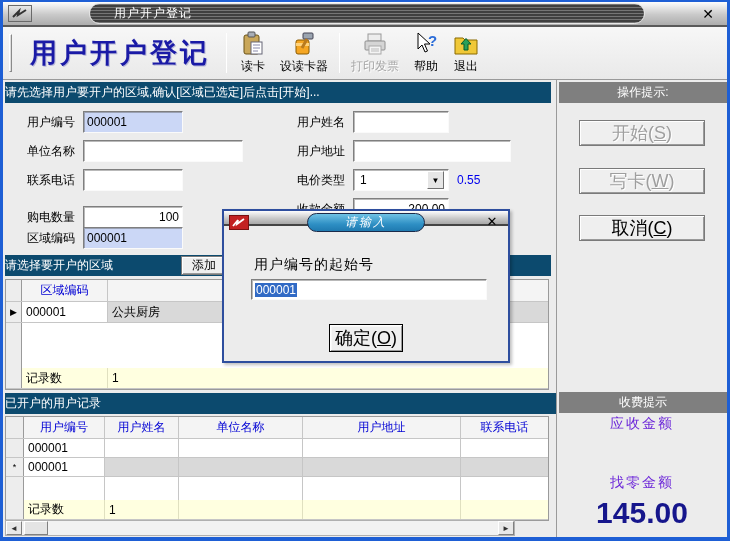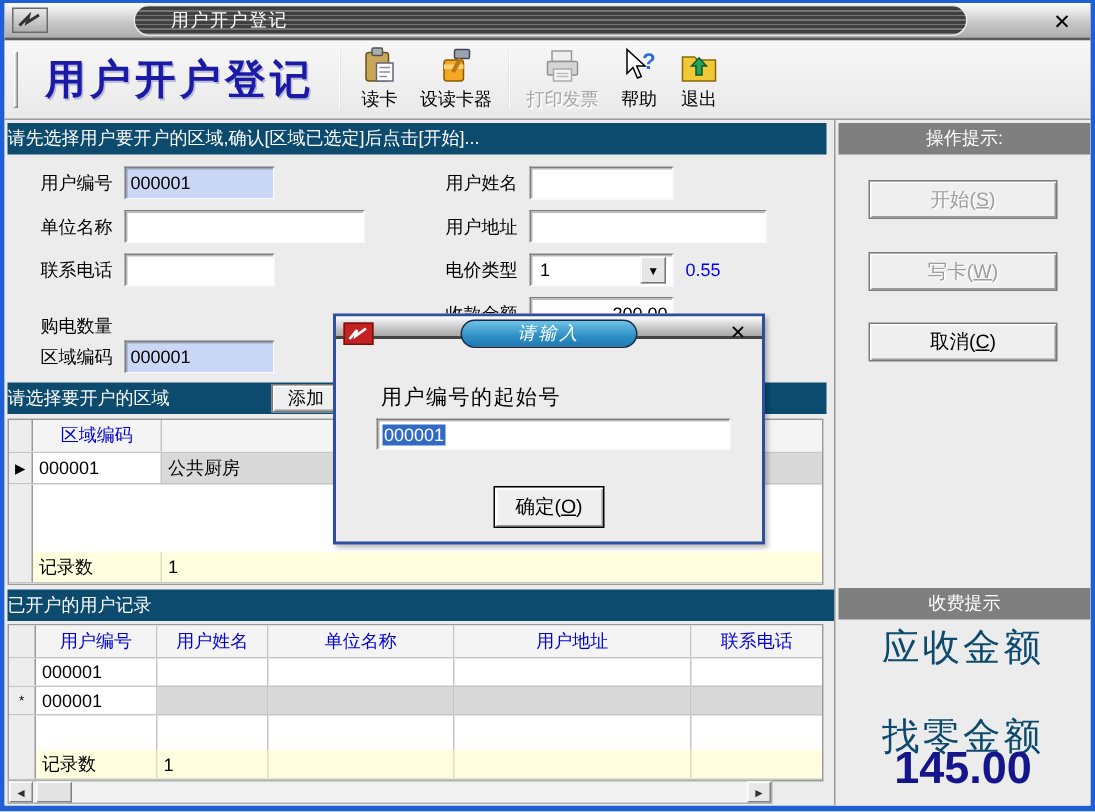--- a/index.html
+++ b/index.html
@@ -50,21 +50,21 @@
   .ralign{ text-align:right; }
   .combo{ position:relative; display:flex; align-items:center; }
   .combo .cval{ flex:1; padding-left:3px; }
   .combo .carrow{ width:17px; height:18px; margin-right:1px; background:#E6E6E6;
     border:1px solid #FFF; border-right-color:#707070; border-bottom-color:#707070;
     font-size:8px; text-align:center; line-height:18px; color:#000;}
   .rate-txt{ color:#0000EE; margin-left:8px; }
   
   .btn3d{ background:#EFEFEF; border:1px solid #7A7A7A;
     box-shadow:inset 1px 1px 0 #FFF, inset -1px -1px 0 #9A9A9A;
-    font-size:13px; text-align:center; font-family:inherit; }
+    font-size:18px; text-align:center; font-family:inherit; }
   .btn3d.disabled{ color:#9E9E9E; text-shadow:1px 1px 0 #FFF; }
   .u{ text-decoration:underline; }
   
   .tbl{ position:absolute; background:#FFF; border:1px solid #9A9A9A; }
   .trow{ display:flex; border-bottom:1px solid #C6C6C6; }
   .trow .tc{ border-right:1px solid #C6C6C6; overflow:hidden; white-space:nowrap;
     padding:0 4px; display:flex; align-items:center; }
   .trow .tc.marker{ background:#EDEDED; border-right:1px solid #9A9A9A; padding:0 2px;
     justify-content:center; font-size:9px;}
   .thead .tc{ color:#0000D4; justify-content:center; background:#F4F4F4; height:21px;}
@@ -101,21 +101,21 @@
   .sthumb{ width:24px; height:14px; margin-left:2px; background:#E4E4E4;
     border:1px solid #FFF; border-right-color:#808080; border-bottom-color:#808080;}
   .sspacer{ flex:1; }
   
   .right-panel{ position:absolute; left:553px; top:0; width:171px; height:459px;
     border-left:1px solid #9A9A9A; background:#ECECEC; }
   .rp-bar{ position:absolute; left:2px; right:0; background:#7F7F7F; color:#FFF;
     text-align:center; height:21px; line-height:21px; }
   .rp-btn{ position:absolute; left:22px; width:126px; height:26px; }
   .charge-line{ position:absolute; left:0; width:100%; text-align:center; }
-  .charge-label{ color:#0c4a6e; font-size:25px; letter-spacing:2px;}
+  .charge-label{ color:#6d28d9; font-size:14px; letter-spacing:2px;}
   .charge-amount{ color:#16168C; font-size:30px; font-weight:bold; }
   
   .dialog{ position:absolute; left:219px; top:129px; width:288px; height:154px;
     background:#ECECEC; border:2px solid #2E4E9E; box-shadow:2px 2px 3px rgba(0,0,0,.25);
     z-index:10; }
   .dlg-titlebar{ position:relative; height:15px;
     background:linear-gradient(#FDFDFD,#C6C6C6 60%,#A8A8A8);
     border-bottom:2px solid #444;font-style:italic; }
   .dlg-icon{ position:absolute; left:5px; top:4px; width:20px; height:15px;
     background:#C32222; border:1px solid #7A1010; display:flex; align-items:center; justify-content:center;}
@@ -224,20 +224,21 @@
     <div class="frm-row" style="left:24px; top:60px;">
       <span class="flabel">单位名称</span>
       <input class="sunken" style="width: 160px;" value="">
     </div>
     <div class="frm-row" style="left:24px; top:89px;">
       <span class="flabel">联系电话</span>
       <input class="sunken" style="width: 100px;" value="">
     </div>
     <div class="frm-row" style="left:24px; top:118px;margin-top:8px;">
       <span class="flabel">购电数量</span>
+      <input class="sunken ralign" style="width: 100px;" value="100">
     </div>
     <div class="frm-row" style="left:24px; top:147px;">
       <span class="flabel">区域编码</span>
       <input class="sunken lavender" style="width: 100px;" value="000001">
     </div>
 
     <div class="frm-row" style="left:294px; top:31px;">
       <span class="flabel">用户姓名</span>
       <input class="sunken" style="width: 96px;" value="">
     </div>

